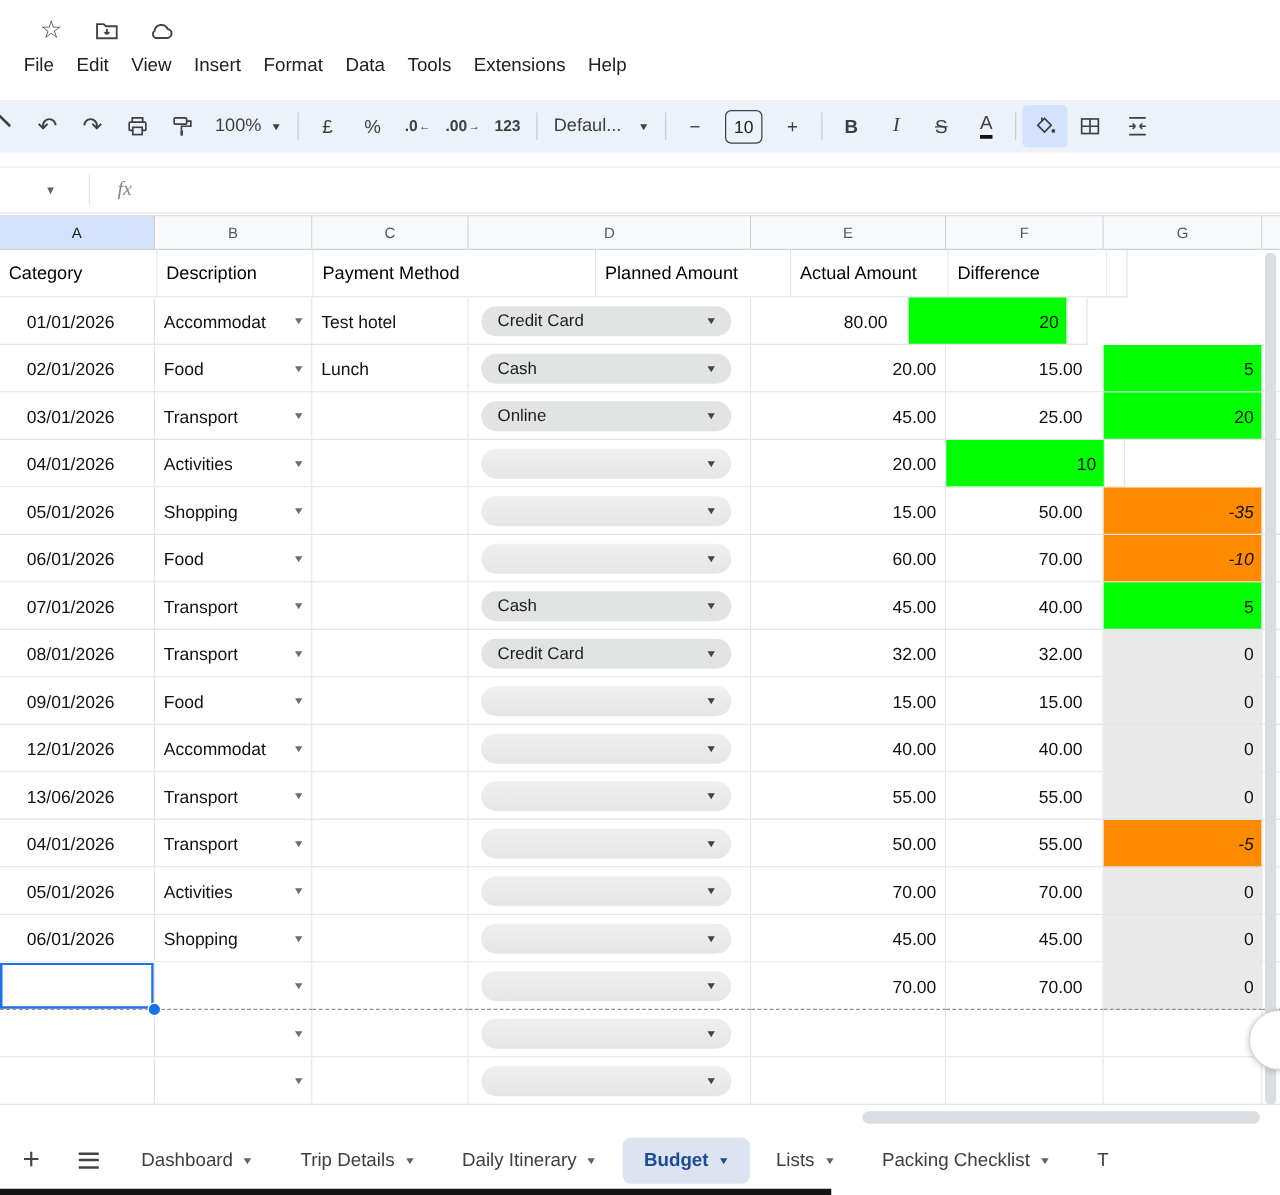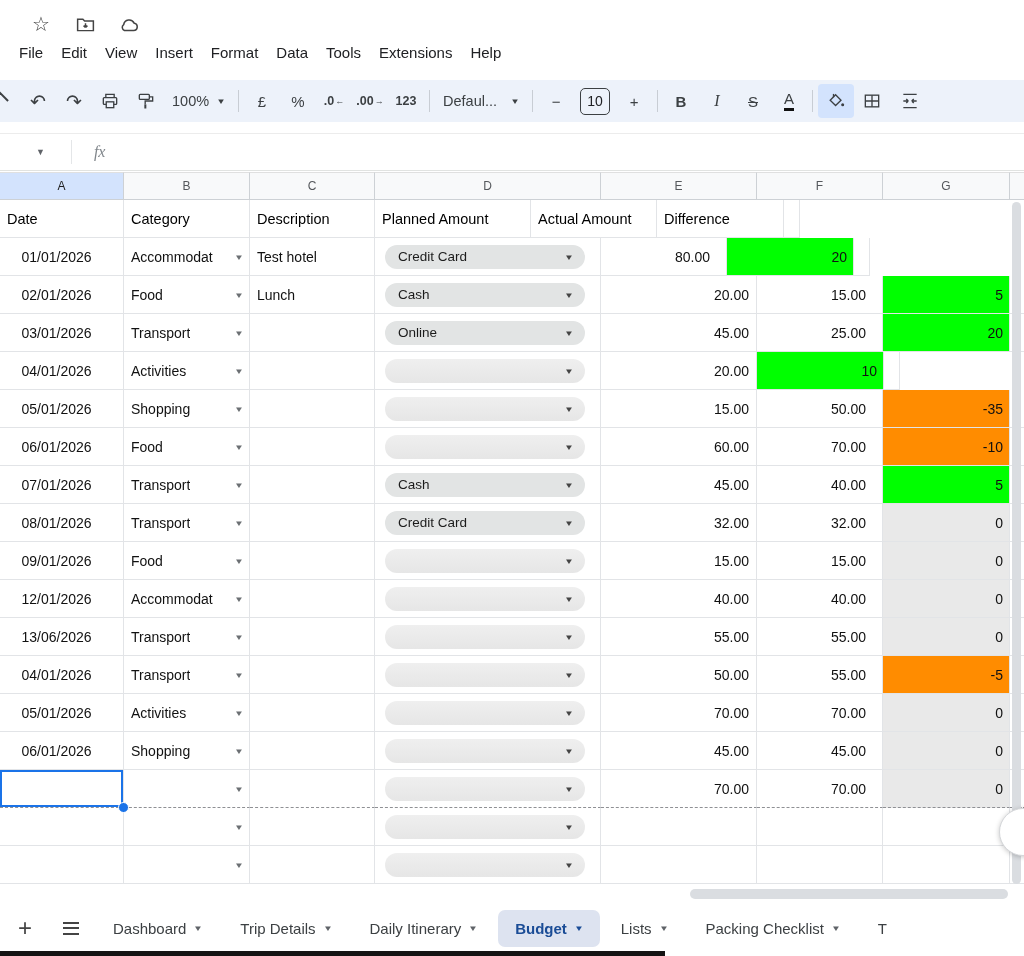--- a/index.html
+++ b/index.html
@@ -84,21 +84,21 @@
     width: 200px; height: 24px; border-radius: 12px; background: #e2e4e4;
     display: flex; align-items: center; padding: 0 24px 0 13px; position: relative;
   }
   .pill.empty { background: linear-gradient(#efefef, #e6e6e6); }
   .pill-text { font-size: 13.5px; color: #1c1c1c; }
   .pill .dd-arrow { position: absolute; right: 12px; top: 50%; transform: translateY(-50%) scaleX(1.25); color: #444; }
   .cell.num { justify-content: flex-end; padding-right: 7px; }
   .cell.actual { padding-right: 16px; }
   .cell.diff { padding-right: 6px; }
   .diff-green { background: var(--positive, #00ff00); }
-  .diff-orange { background: var(--negative, #ff8c00); }
+  .diff-orange { background: var(--negative, #ff8c00); font-style: italic; }
   .diff-gray { background: var(--neutral, #e9e9e9); }
   .sel-row .cell { border-bottom: 1px dashed #8f9094; }
   .selected-cell { box-shadow: inset 0 0 0 2px var(--selection, #1a73e8); overflow: visible; z-index: 5; }
   .fill-handle {
     position: absolute; right: -6px; bottom: -6px; width: 11px; height: 11px; border-radius: 50%;
     background: var(--selection, #1a73e8); border: 1.5px solid #fff; z-index: 6;
   }
 
   
   .vscroll-thumb { position: absolute; right: 3px; top: 202px; width: 9px; height: 682px; background: #dadde1; border-radius: 5px; z-index: 8; }
@@ -262,23 +262,23 @@
         <span>F</span>
       </div>
       <div class="col-hdr" style="width:127px">
         <span>G</span>
       </div>
       <div class="col-hdr" style="width:16px">
         <span></span>
       </div>
     </div>
     <div class="grid-row">
-      <div class="cell field" style="width:124px">Date</div>
       <div class="cell field" style="width:126px">Category</div>
       <div class="cell field" style="width:125px">Description</div>
+      <div class="cell field" style="width:226px">Payment Method</div>
       <div class="cell field" style="width:156px">Planned Amount</div>
       <div class="cell field" style="width:126px">Actual Amount</div>
       <div class="cell field" style="width:127px">Difference</div>
       <div class="cell" style="width:16px"></div>
     </div>
     <div class="grid-row">
       <div class="cell date" style="width:124px">01/01/2026</div>
       <div class="cell cat" style="width:126px">
         <span class="cat-text">Accommodat</span>
         <span class="dd-arrow">▼</span>

